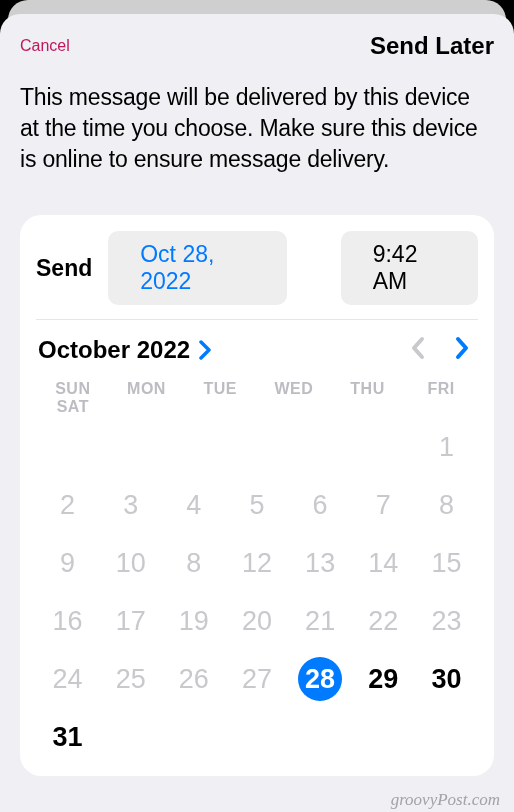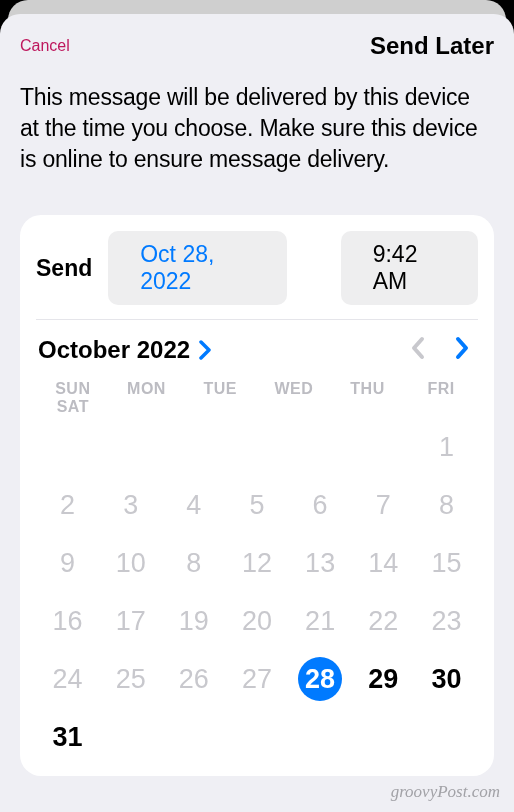--- a/index.html
+++ b/index.html
@@ -160,21 +160,21 @@
       font-weight: 700;
       border-radius: 50%;
       width: 44px;
       height: 44px;
       display: flex;
       align-items: center;
       justify-content: center;
     }
     .watermark {
       position: absolute;
-      bottom: 10px;
+      bottom: 2px;
       right: 14px;
       color: #a2a2a7;
       font-size: 17px;
       font-style: italic;
       font-family: Georgia, serif;
     }
   </style>
 </head>
 <body>
 

